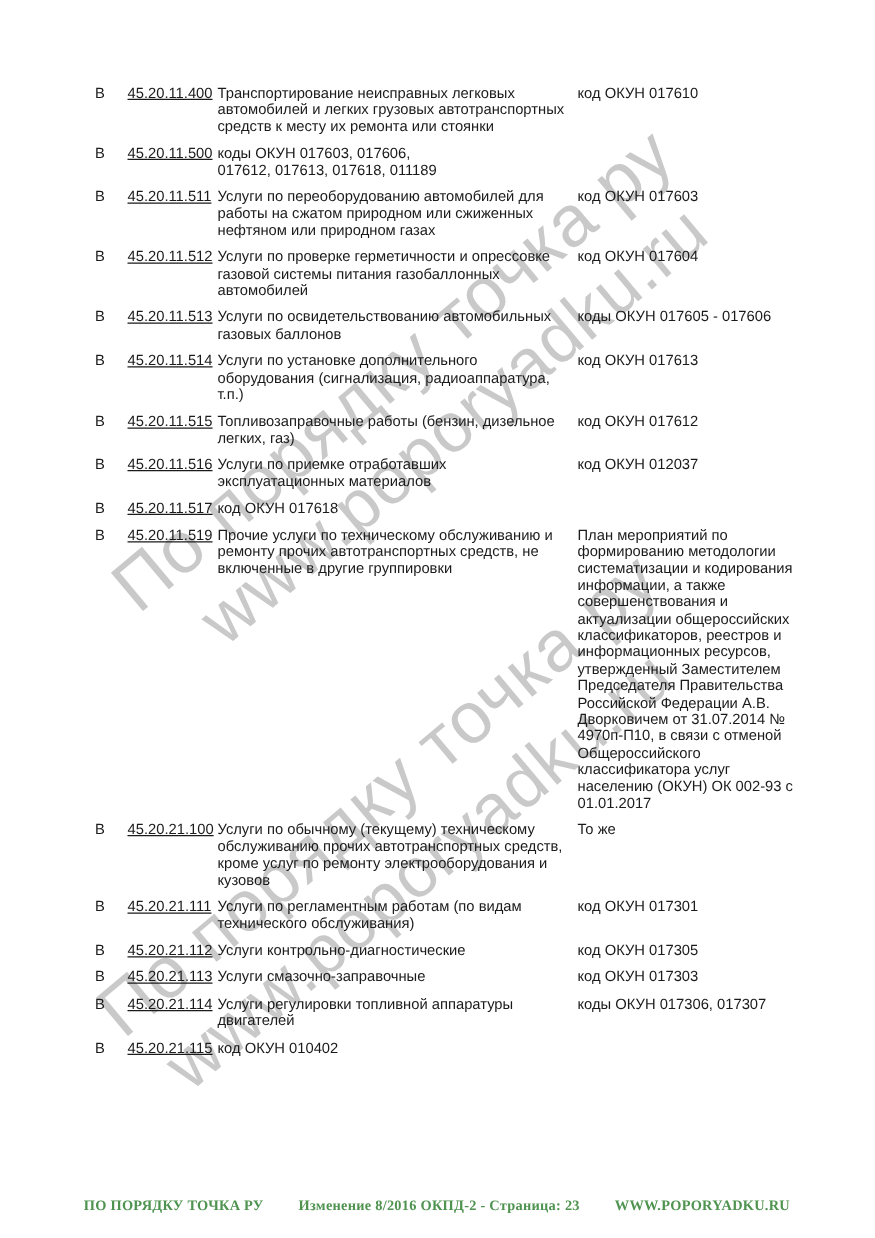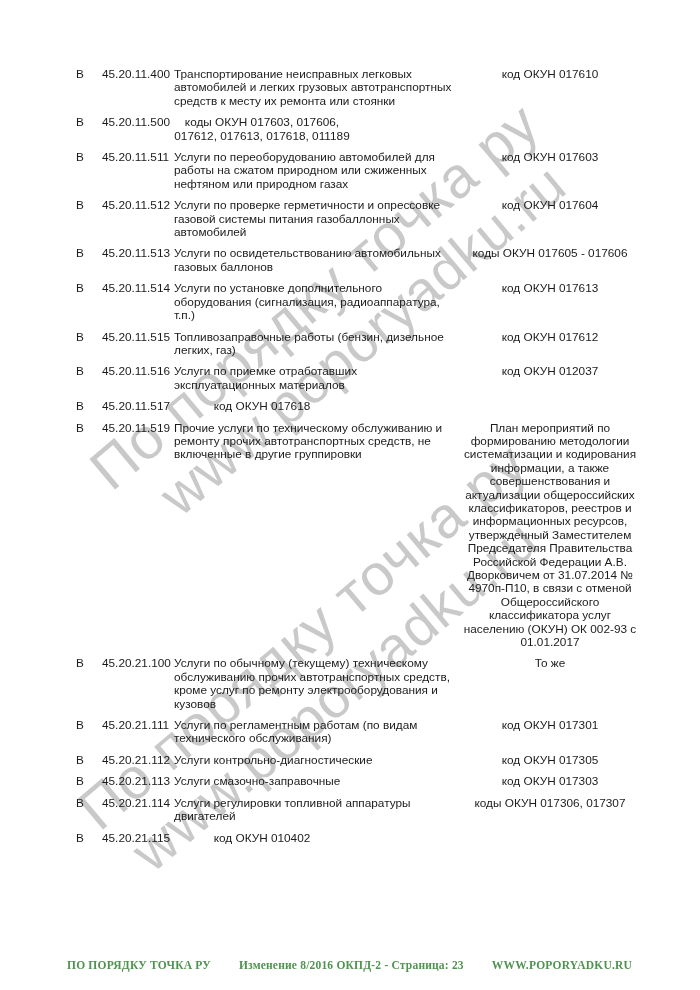--- a/index.html
+++ b/index.html
@@ -34,23 +34,23 @@
     line-height:13.4px;
   }
   .row{
     display:flex;
     align-items:flex-start;
     padding-left:76px;
     margin-bottom:8px;
   }
   .c{flex:0 0 auto;}
   .flag{width:26px;}
-  .code{width:72px;white-space:nowrap;}
+  .code{width:72px;white-space:nowrap;text-decoration:underline;}
   .desc{width:288px;}
-  .note{width:176px;text-align:center;}
+  .note{width:176px;text-align:left;}
   
   .footer{
     position:absolute;z-index:1;
     left:0;right:0;top:959px;
     display:flex;
     justify-content:space-between;
     align-items:baseline;
     padding:0 68px 0 67px;
     font-family:"Liberation Serif", serif;
     font-weight:bold;

